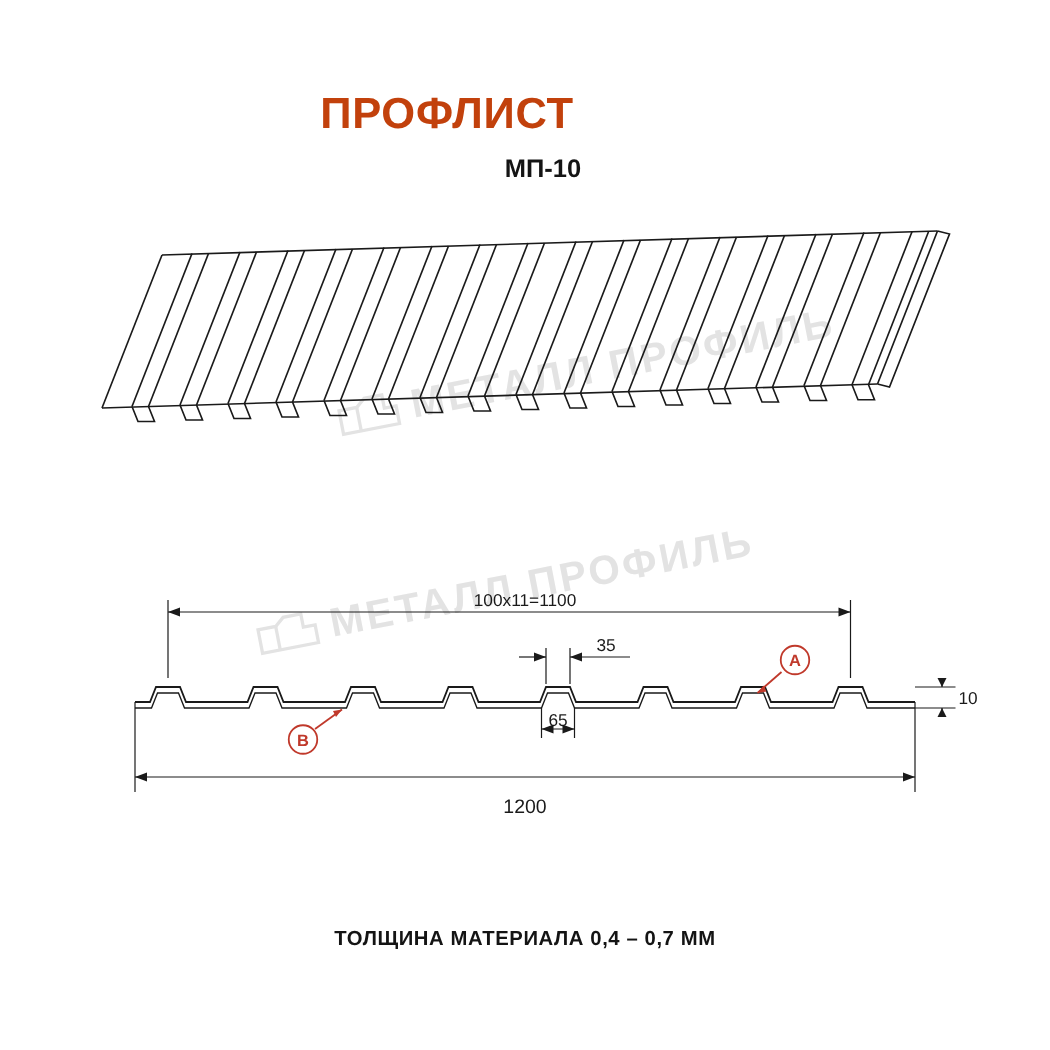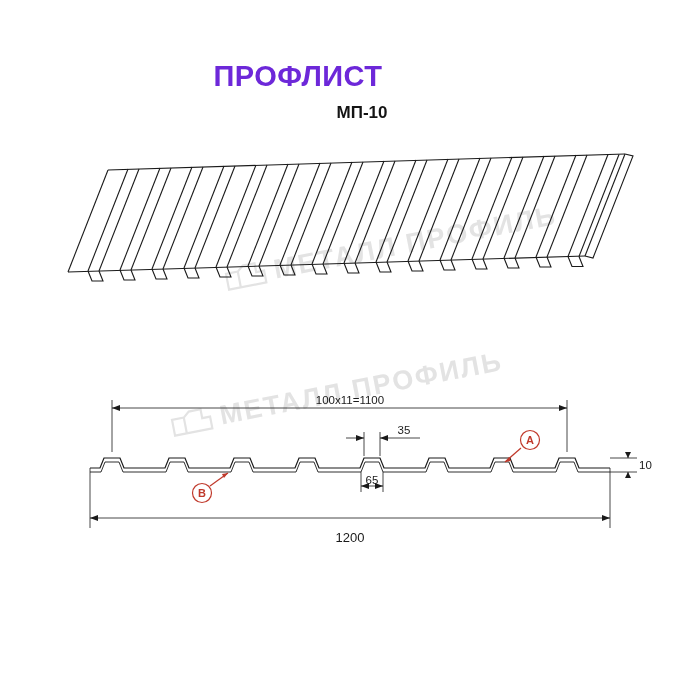--- a/index.html
+++ b/index.html
@@ -22,21 +22,21 @@
   }
   .title {
     position: absolute;
     top: 60px;
     left: 0;
     width: 596px;
     text-align: center;
     font-size: 29px;
     font-weight: bold;
     letter-spacing: 0.5px;
-    color: #6d28d9;
+    color: #c2410c;
   }
   .subtitle {
     position: absolute;
     top: 103px;
     left: 0;
     width: 700px;
     text-align: center;
     font-size: 17px;
     font-weight: bold;
     color: #141414;
@@ -243,14 +243,15 @@
       <text x="530" y="444" text-anchor="middle" font-family="Liberation Sans, sans-serif" font-size="11" font-weight="bold" fill="#c0392b">A</text>
     </g>
     <g>
       <circle cx="202" cy="493" r="9.5" fill="none" stroke="#c0392b" stroke-width="1.2"></circle>
       <path d="M210 486 L228 473" stroke="#c0392b" stroke-width="1.2" fill="none"></path>
       <path d="M228 473 l-6 1 l2 4 z" fill="#c0392b" stroke="none"></path>
       <text x="202" y="497" text-anchor="middle" font-family="Liberation Sans, sans-serif" font-size="11" font-weight="bold" fill="#c0392b">B</text>
     </g>
   </svg>
 
+  <div class="footer-note">ТОЛЩИНА МАТЕРИАЛА 0,4 – 0,7 ММ</div>
 
 </div>
 
 </body></html>

